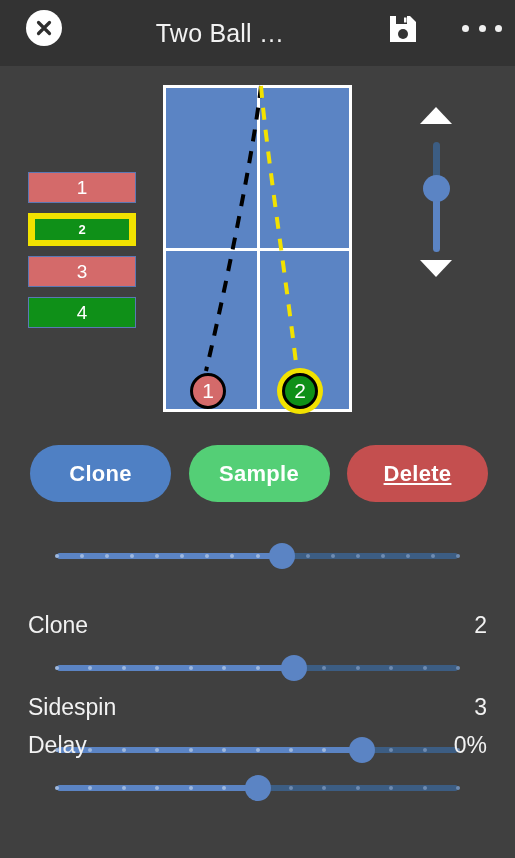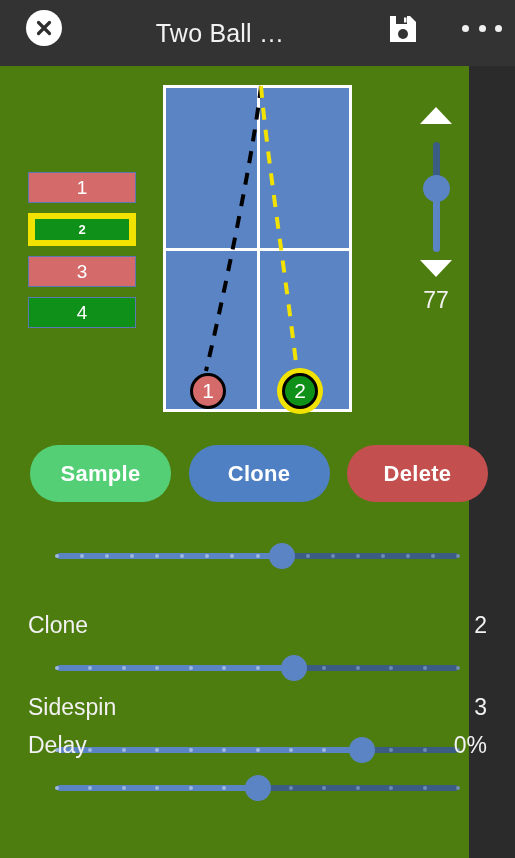--- a/index.html
+++ b/index.html
@@ -10,23 +10,23 @@
   body {
     width: 515px;
     height: 858px;
     overflow: hidden;
     font-family: "Liberation Sans", sans-serif;
     color: #ffffff;
     -webkit-font-smoothing: antialiased;
   }
   #app {
     position: relative;
-    width: 469px;
+    width: 515px;
     height: 858px;
-    background: #4d7c0f;
+    background: #404040;
   }
 
   
   .header {
     position: absolute;
     left: 0; top: 0;
     width: 515px;
     height: 66px;
     background: #333333;
     display: flex;
@@ -266,21 +266,21 @@
     display: flex;
     align-items: center;
     justify-content: center;
     font-size: 22px;
     font-weight: bold;
     color: #ffffff;
     letter-spacing: 0.3px;
   }
   .action-btn.clone { background: #4f80c4; }
   .action-btn.sample { background: #54cf76; }
-  .action-btn.delete { background: #c44f4f; }
+  .action-btn.delete { background: #c44f4f; text-decoration: underline; }
 
   
   .slider-row {
     position: absolute;
     left: 0;
     width: 515px;
   }
   .slider-head {
     position: relative;
     height: 30px;
@@ -407,26 +407,25 @@
   </div>
 
   <div class="traj-panel">
     <div class="arrow-up"></div>
     <div class="vslider">
       <div class="vtrack-top"></div>
       <div class="vtrack-bot"></div>
       <div class="vthumb" style="top: 33px;"></div>
     </div>
     <div class="arrow-down"></div>
-    <div class="traj-value">77</div>
   </div>
 
   <div class="actions">
+    <div class="action-btn clone">Clone</div>
     <div class="action-btn sample">Sample</div>
-    <div class="action-btn clone">Clone</div>
     <div class="action-btn delete">Delete</div>
   </div>
 
   <div class="slider-row" style="top:530px">
     <div class="slider-track-wrap">
       <div class="strack"></div>
       <div class="sfill" style="width: 56%;"></div>
       <div class="sticks">
           <span class="stick" style="left: 0%;"></span>
           <span class="stick" style="left: 6.25%;"></span>

